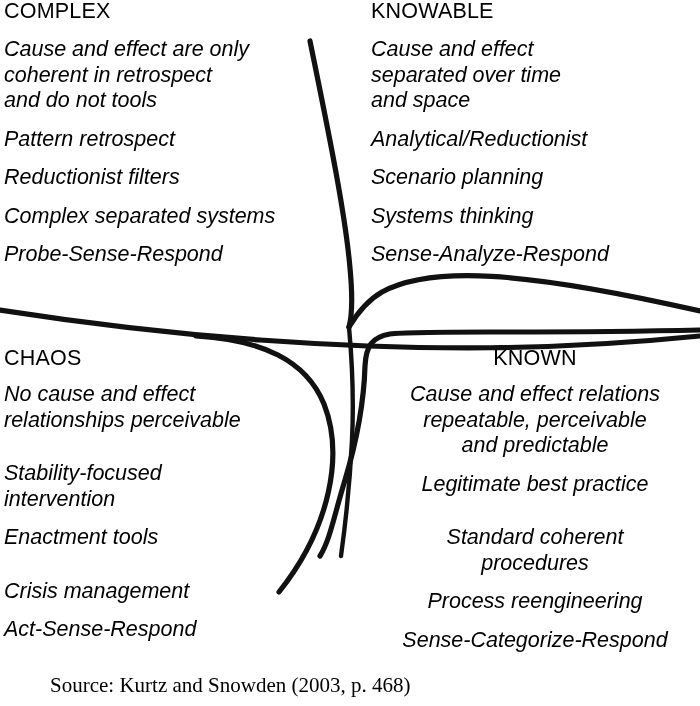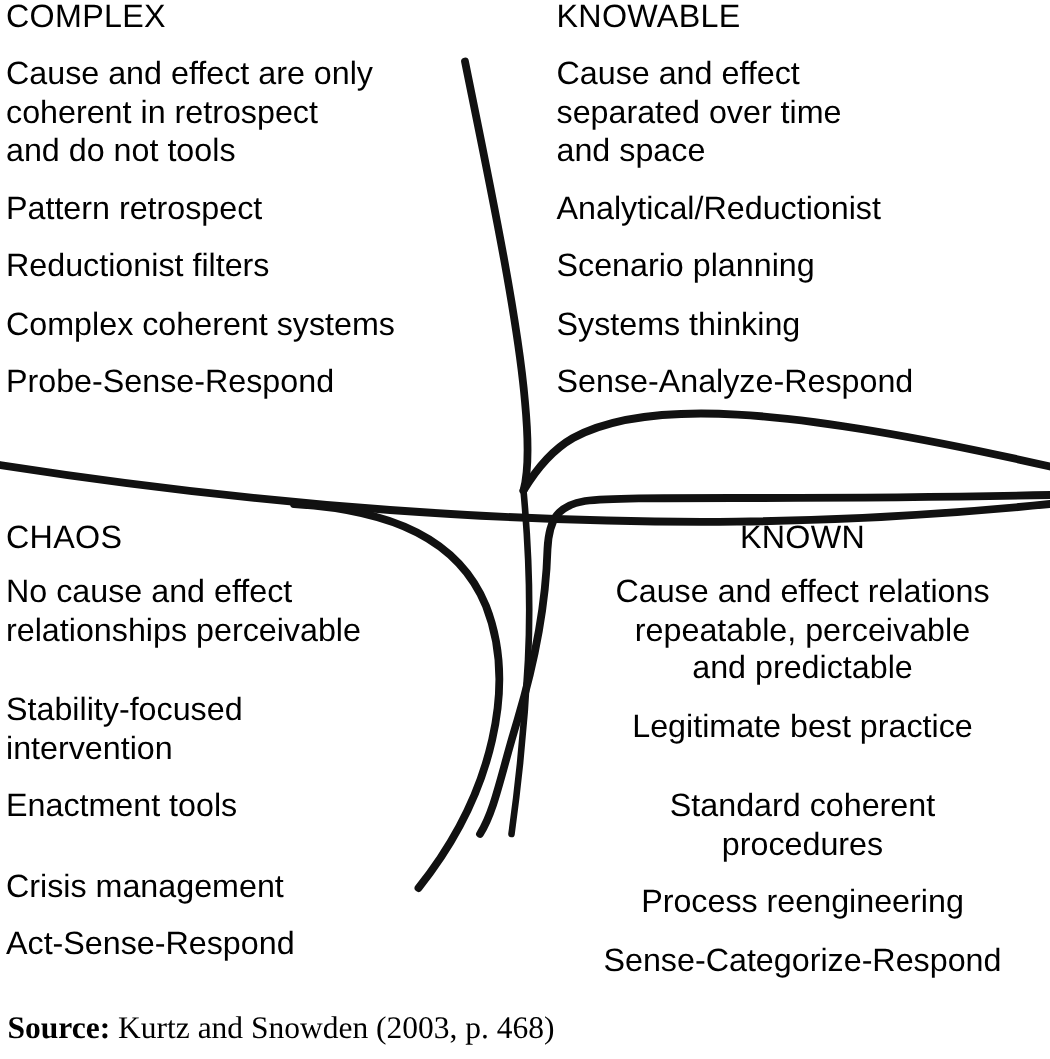--- a/index.html
+++ b/index.html
@@ -38,20 +38,21 @@
     white-space: nowrap;
   }
   .q-line {
     font-family: "Liberation Sans", sans-serif;
     font-size: 21.5px;
     line-height: 25.5px;
     white-space: nowrap;
   }
   .q-block {
     margin-top: 13px;
+    font-style: italic;
   }
   .q-block.gap-big {
     margin-top: 28px;
   }
   .q-block.tight {
     margin-top: 11px;
   }
 
   
   #quad-complex  { left: 4px;   top: -2px;  width: 330px; }
@@ -62,21 +63,22 @@
   #source-note {
     position: absolute;
     left: 5px;
     top: 672px;
     font-family: "Liberation Serif", serif;
     font-size: 21px;
     line-height: 26px;
     white-space: nowrap;
   }
   #source-note .src-label {
-    font-weight: bold;
+    font-weight: normal;
+    margin-left: 45px;
   }
 </style>
 </head>
 <body>
 
 <div id="canvas">
 
   <svg id="divider-svg" viewBox="0 0 700 706" aria-hidden="true">
     <g fill="none" stroke="#111111" stroke-width="5.2" stroke-linecap="round" stroke-linejoin="round">
 
@@ -101,21 +103,21 @@
       <div class="q-line">coherent in retrospect</div>
       <div class="q-line">and do not tools</div>
     </div>
     <div class="q-block">
       <div class="q-line">Pattern retrospect</div>
     </div>
     <div class="q-block">
       <div class="q-line">Reductionist filters</div>
     </div>
     <div class="q-block">
-      <div class="q-line">Complex coherent systems</div>
+      <div class="q-line">Complex separated systems</div>
     </div>
     <div class="q-block">
       <div class="q-line">Probe-Sense-Respond</div>
     </div>
   </div>
 
   <div class="quadrant" id="quad-knowable">
     <div class="q-title">KNOWABLE</div>
     <div class="q-block">
       <div class="q-line">Cause and effect</div>

